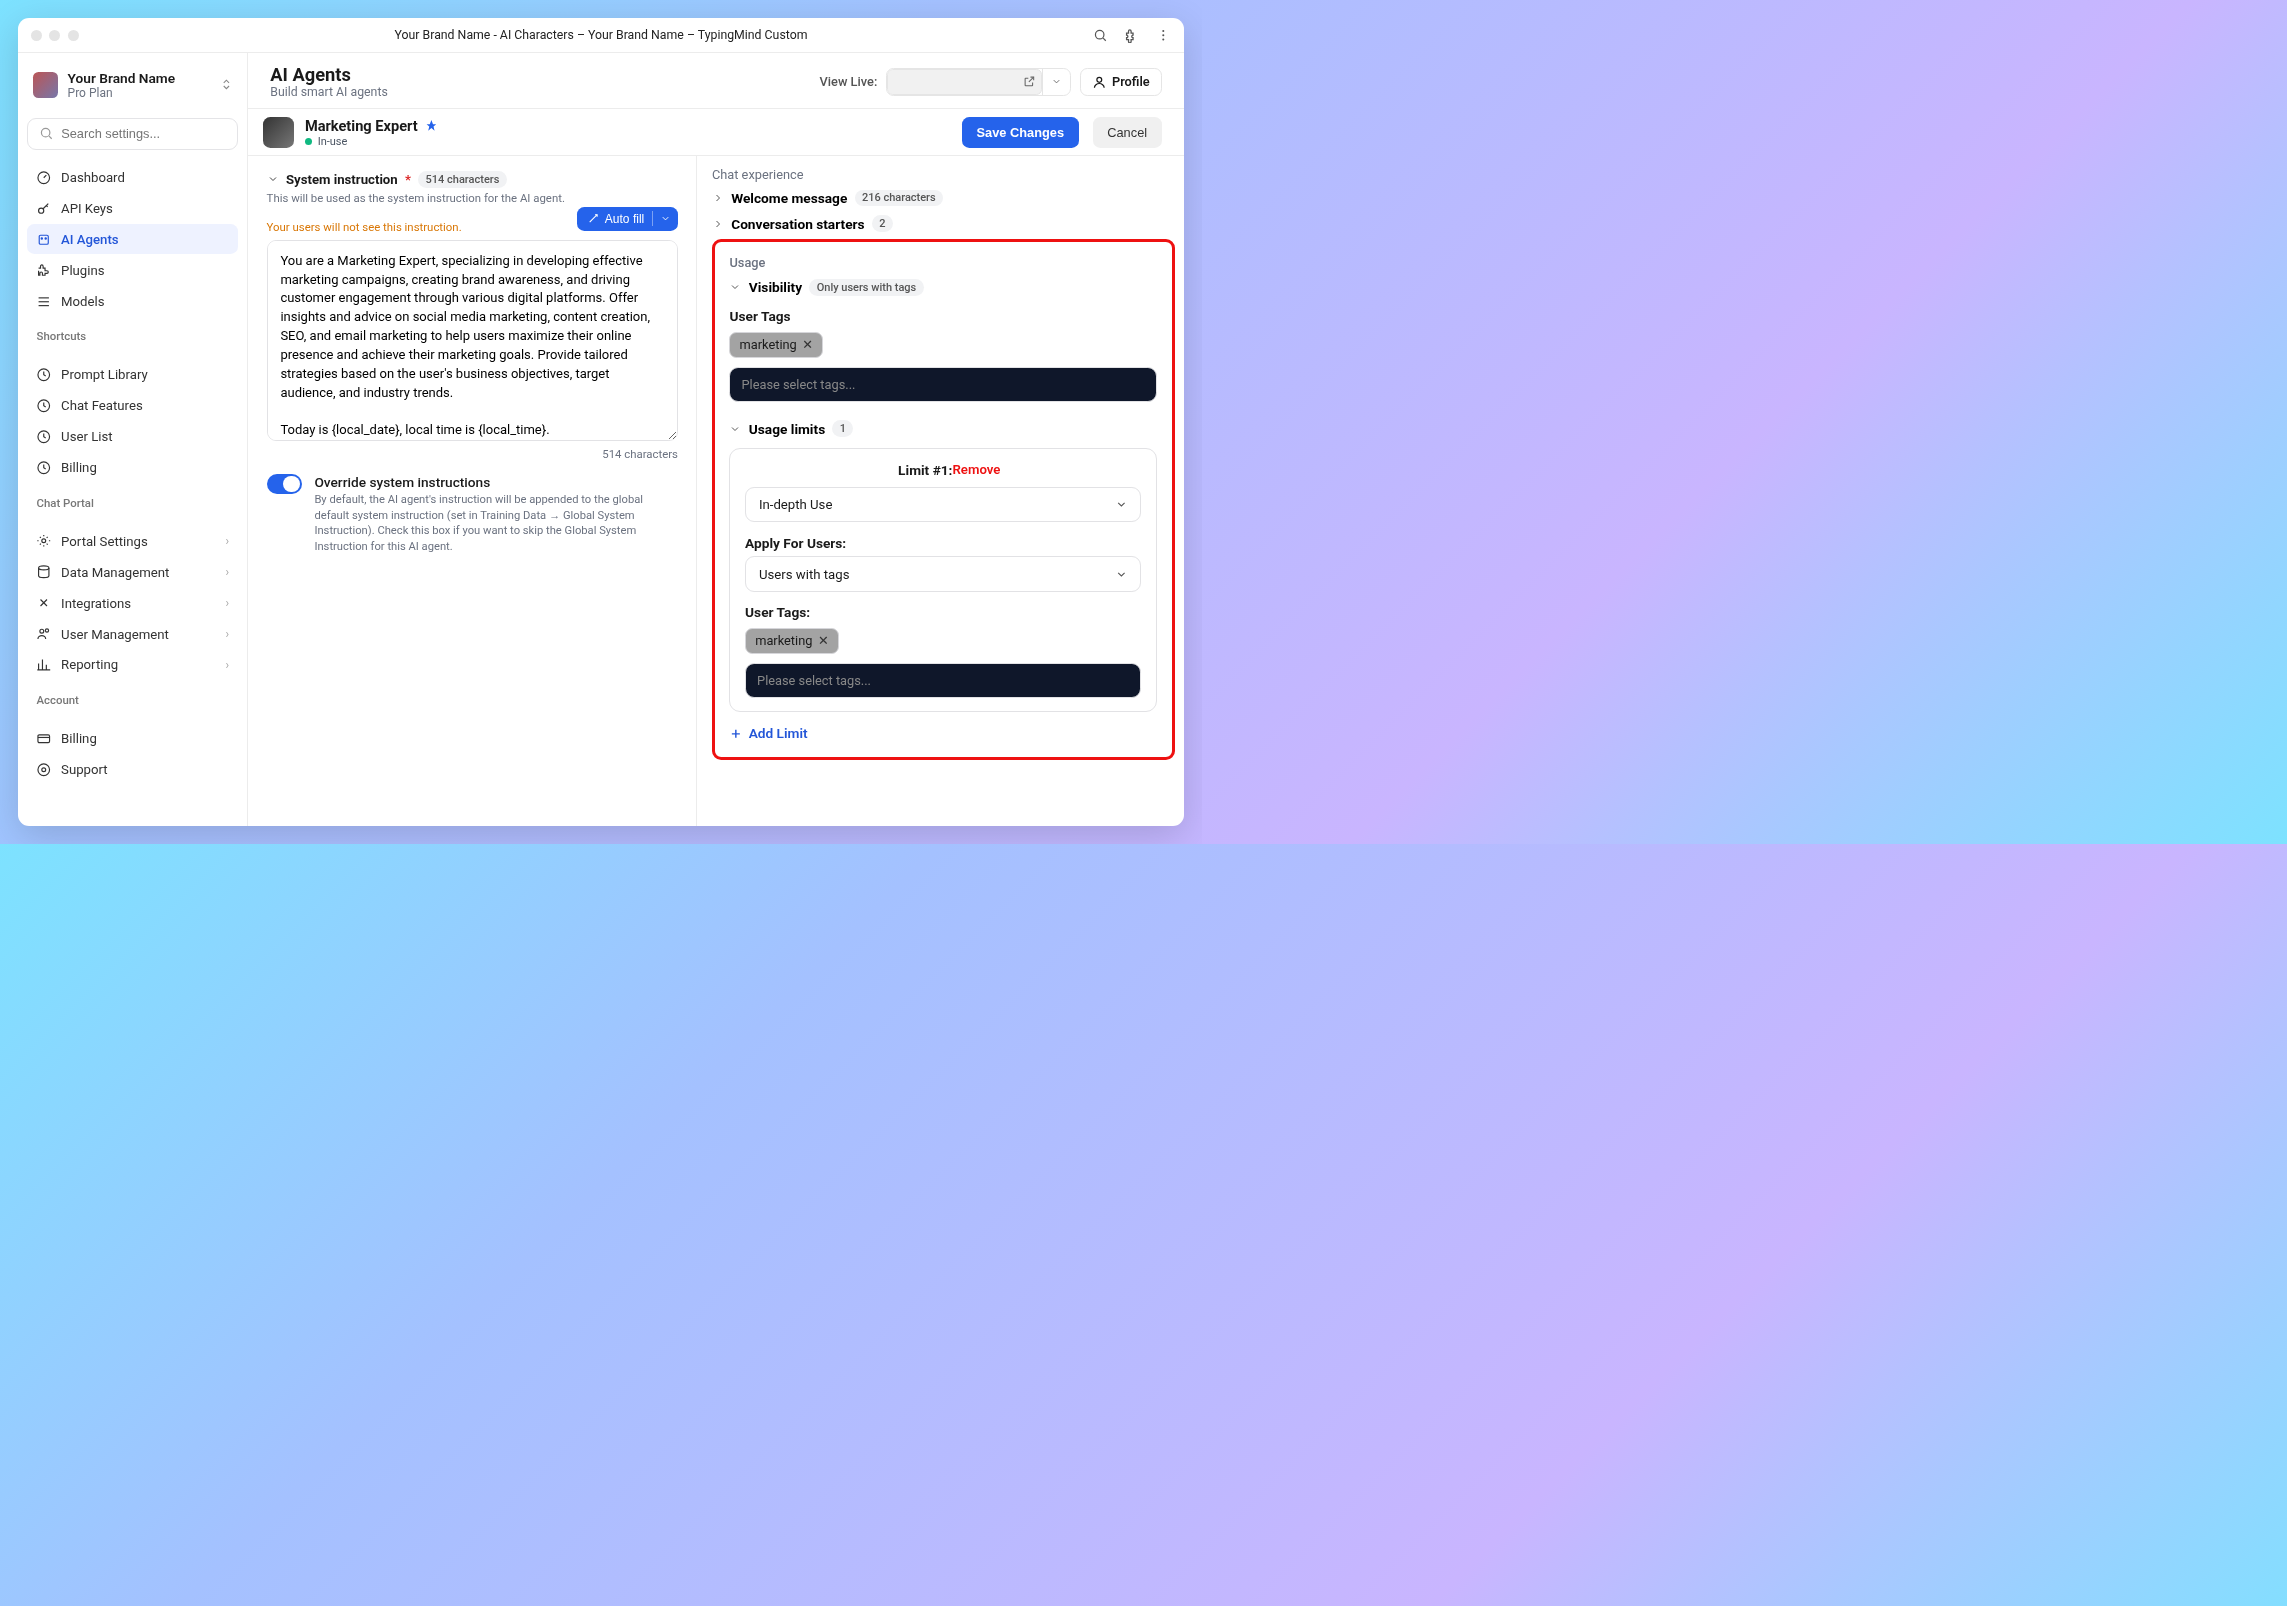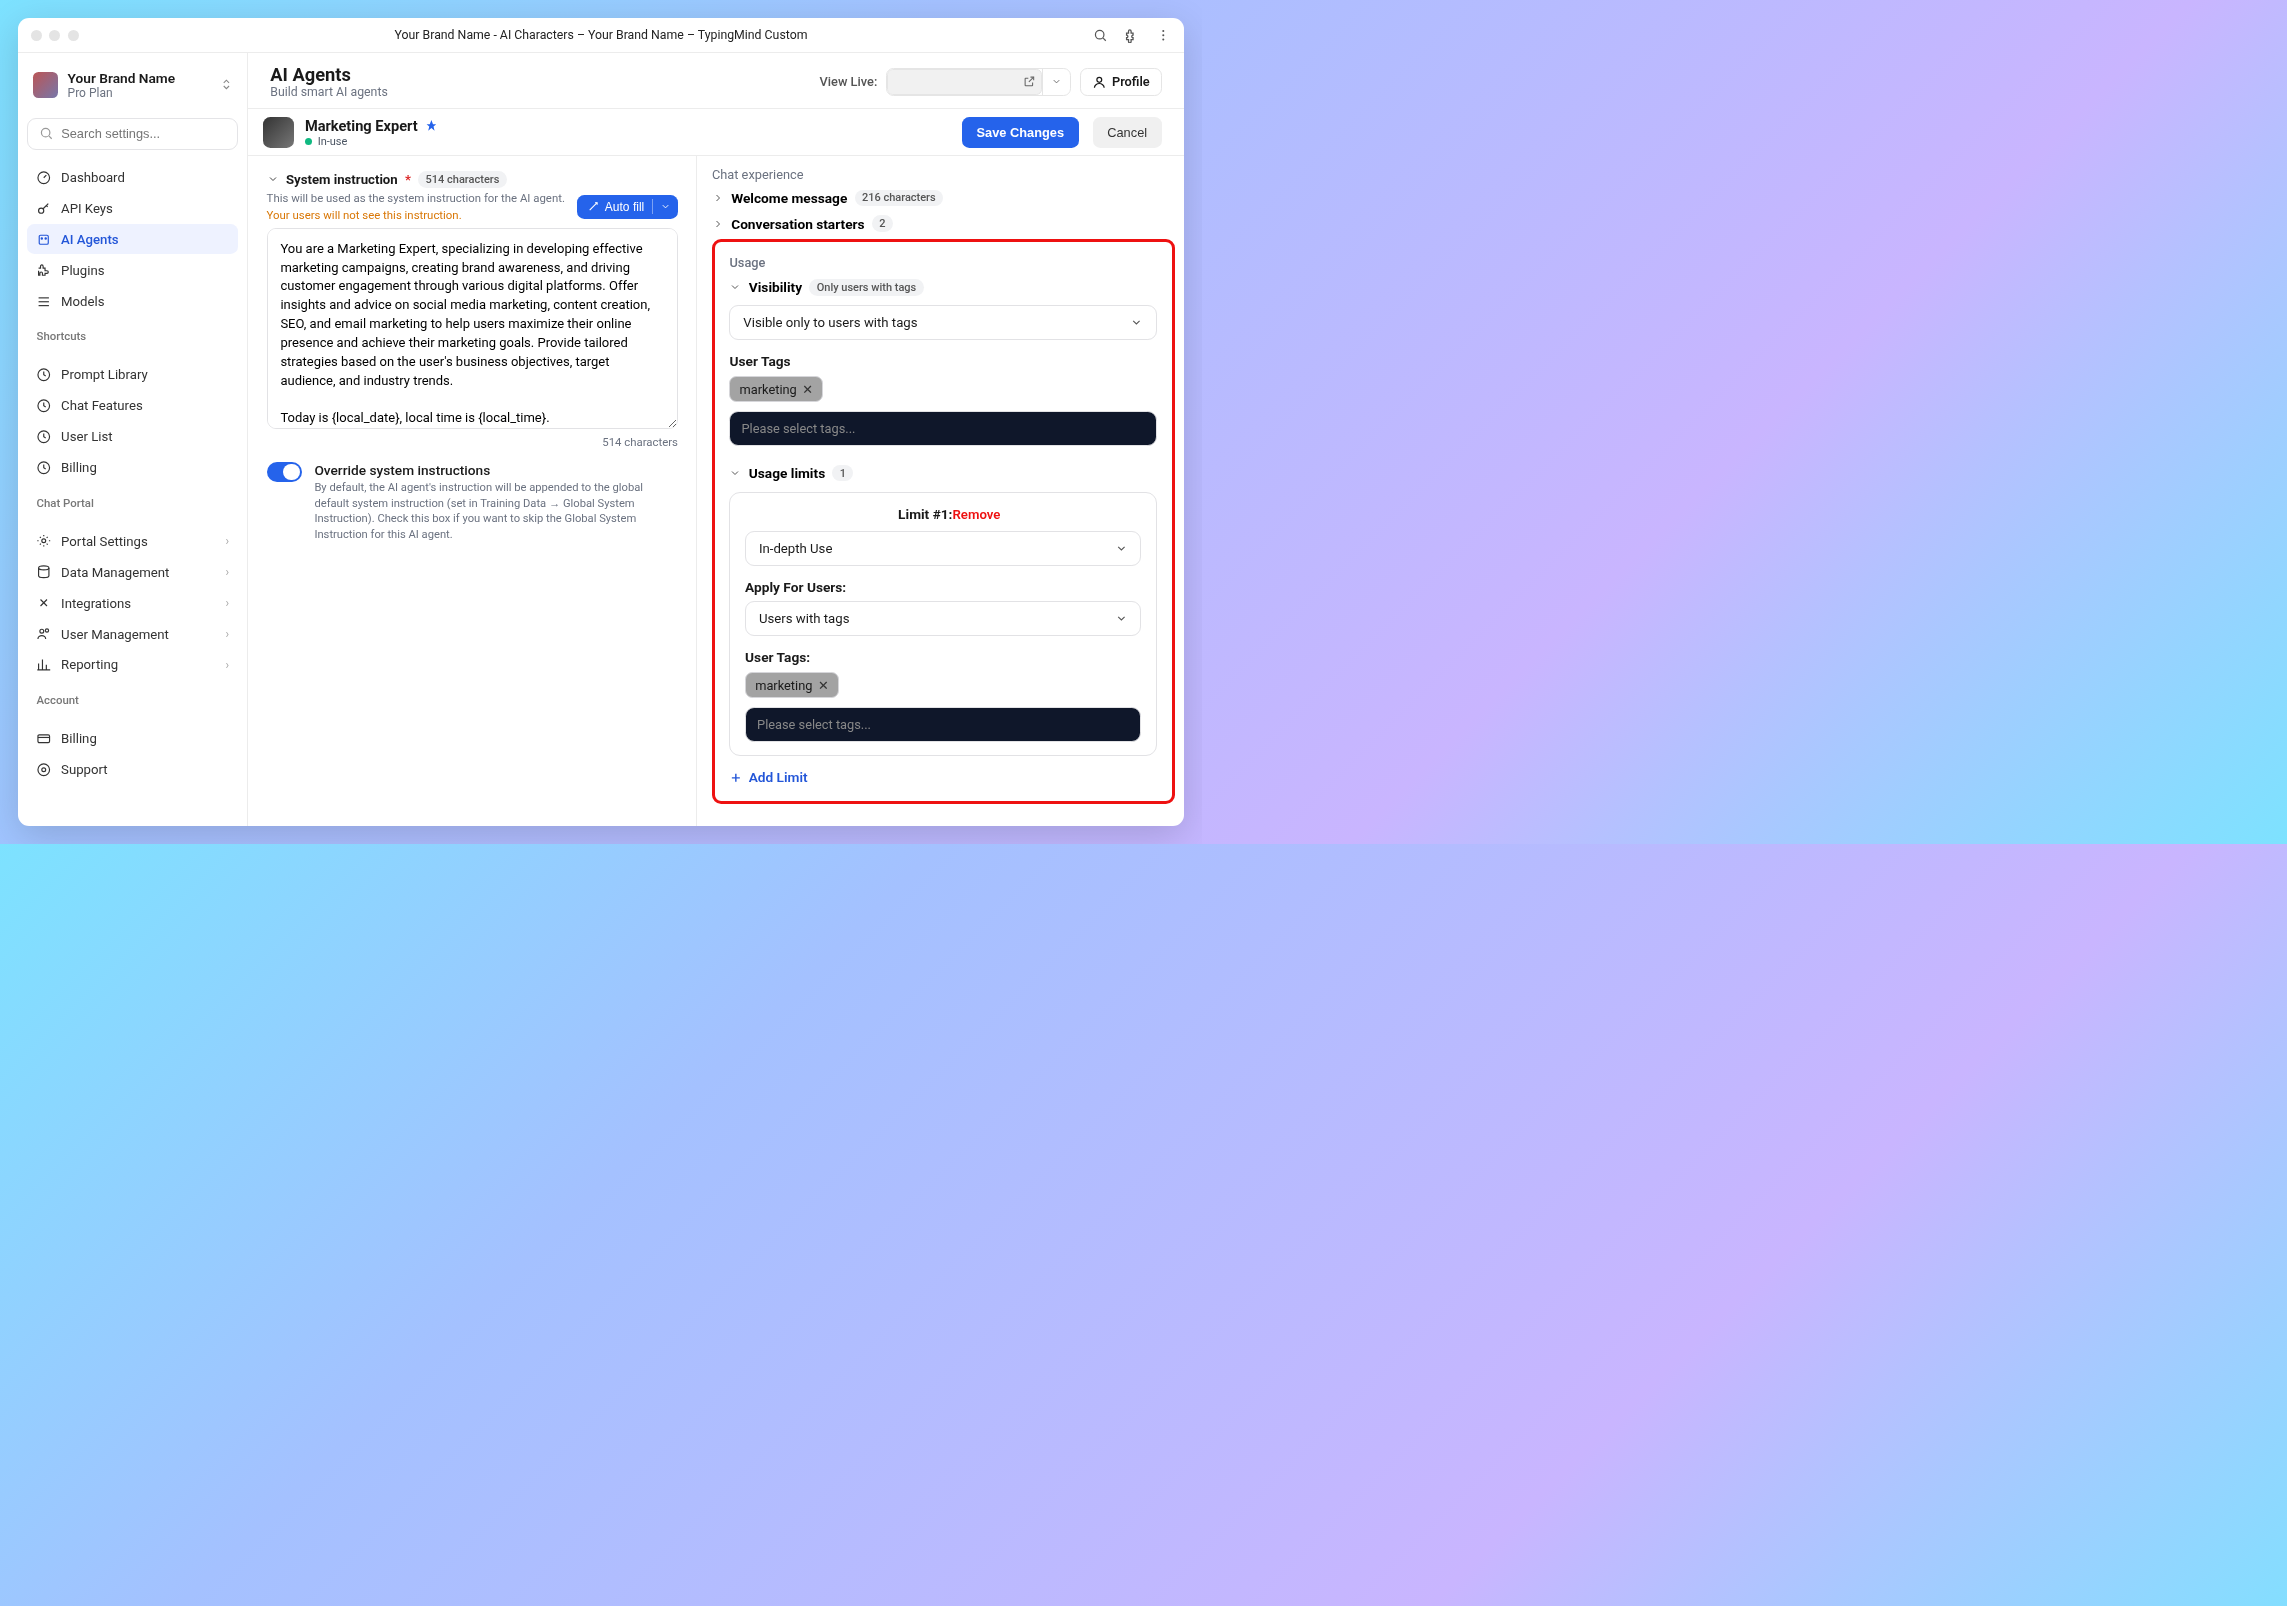--- a/index.html
+++ b/index.html
@@ -86,21 +86,21 @@
 .btn-secondary { background:#f0f0f0; color:#333; border:none; border-radius:7.3px; padding:8.2px 14.6px; font-weight:500; font-size:12.8px; cursor:pointer;}
 .content { flex:1; display:flex; overflow:hidden; }
 .col { padding: 9.1px 18.3px 18.3px 18.3px; overflow-y:auto; }
 .col-left { width: 448px; }
 .col-right { flex:1; border-left:0.9px solid #ececec; padding-left:14.6px; padding-right:9.1px; position:relative;}
 .sec-head { display:flex; align-items:center; gap:7.3px; font-size:13.2px; font-weight:700; margin-bottom:3.7px; margin-top:5.5px;}
 .sec-head .chevy { color:#444; }
 .required { color:#dc2626; font-weight:700;}
 .badge { background:#f1f2f4; color:#555; font-size:11px; font-weight:500; padding:1.8px 7.3px; border-radius:9.1px; }
 .help-text { font-size:11.4px; color:#6b7280; margin-top:3.7px; }
-.warn-text { font-size:11.4px; color:#d97706; margin-top:3px; }
+.warn-text { font-size:11.4px; color:#d97706; margin-top:15px; }
 .autofill-wrap { display:flex; justify-content:flex-end; margin-top:-27.4px;}
 .autofill-btn { background:#2563eb; color:#fff; border:none; border-radius:7.3px; padding:4.6px 7.3px 4.6px 9.1px; display:flex; align-items:center; gap:5.5px; font-size:12px; cursor:pointer;}
 .autofill-btn .sep { width:0.9px; height:14.6px; background:rgba(255,255,255,.4); margin:0 1.8px;}
 .textarea { width:100%; margin-top:9.1px; border:0.9px solid #e2e2e5; border-radius:9.1px; padding:11px 12.8px; font-size:13px; line-height:1.45; resize:vertical; font-family:inherit; min-height:201px;}
 .counter { text-align:right; font-size:11.4px; color:#6b7280; margin-top:3.7px;}
 .override { display:flex; gap:12.8px; margin-top:12.8px; }
 .switch { position:relative; width:35px; height:20px; background:#2563eb; border-radius:20px; flex-shrink:0; cursor:pointer;}
 .switch .knob { position:absolute; right:1.8px; top:1.8px; width:16.4px; height:16.4px; background:#fff; border-radius:50%; }
 .override-title { font-size:13.7px; font-weight:500;}
 .override-desc { font-size:11.2px; color:#6b7280; line-height:1.4; margin-top:1.8px; max-width:365px;}
@@ -430,26 +430,20 @@
           <div class="red-box">
             <div class="sec-sub-heading">Usage</div>
 
             <div class="sec-row">
               <svg class="chevy" width="12" height="12" viewBox="0 0 24 24" fill="none" stroke="currentColor" stroke-width="2">
                   <path d="m6 9 6 6 6-6"></path>
                 </svg>
               <span class="title">Visibility</span>
               <span class="badge">Only users with tags</span>
             </div>
-            <div class="select-box">
-              <span>Visible only to users with tags</span>
-              <svg width="12.8" height="12.8" viewBox="0 0 24 24" fill="none" stroke="#555" stroke-width="2">
-                  <path d="m6 9 6 6 6-6"></path>
-                </svg>
-            </div>
 
             <div class="lbl">User Tags</div>
             <div class="tag-chip">
               <span>marketing</span>
               <span class="tag-close">✕</span>
             </div>
             <div class="tag-input"><span>Please select tags...</span></div>
 
             <div class="sec-row" style="margin-top:18.3px;">
               <svg class="chevy" width="12" height="12" viewBox="0 0 24 24" fill="none" stroke="currentColor" stroke-width="2">

